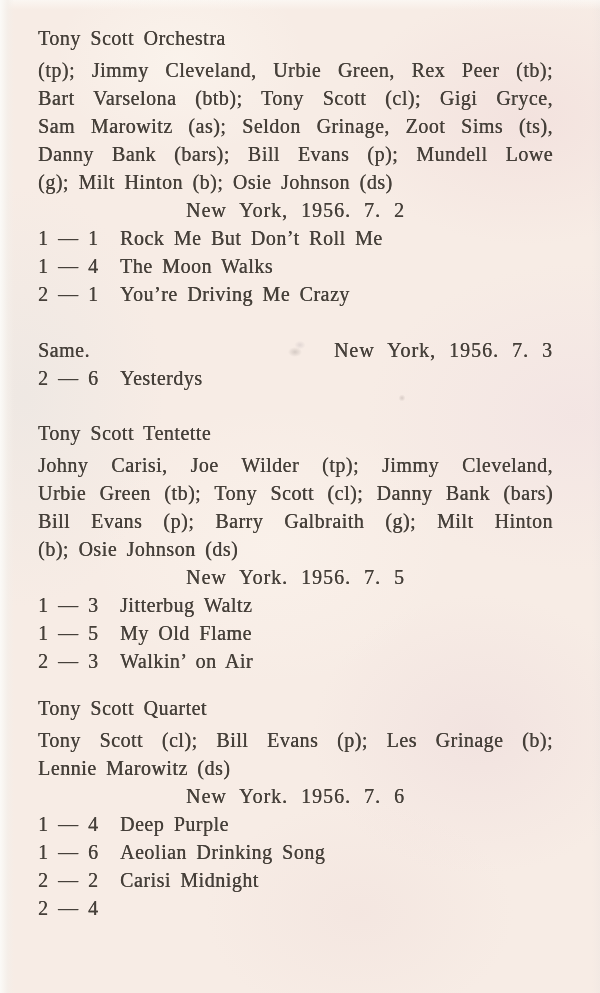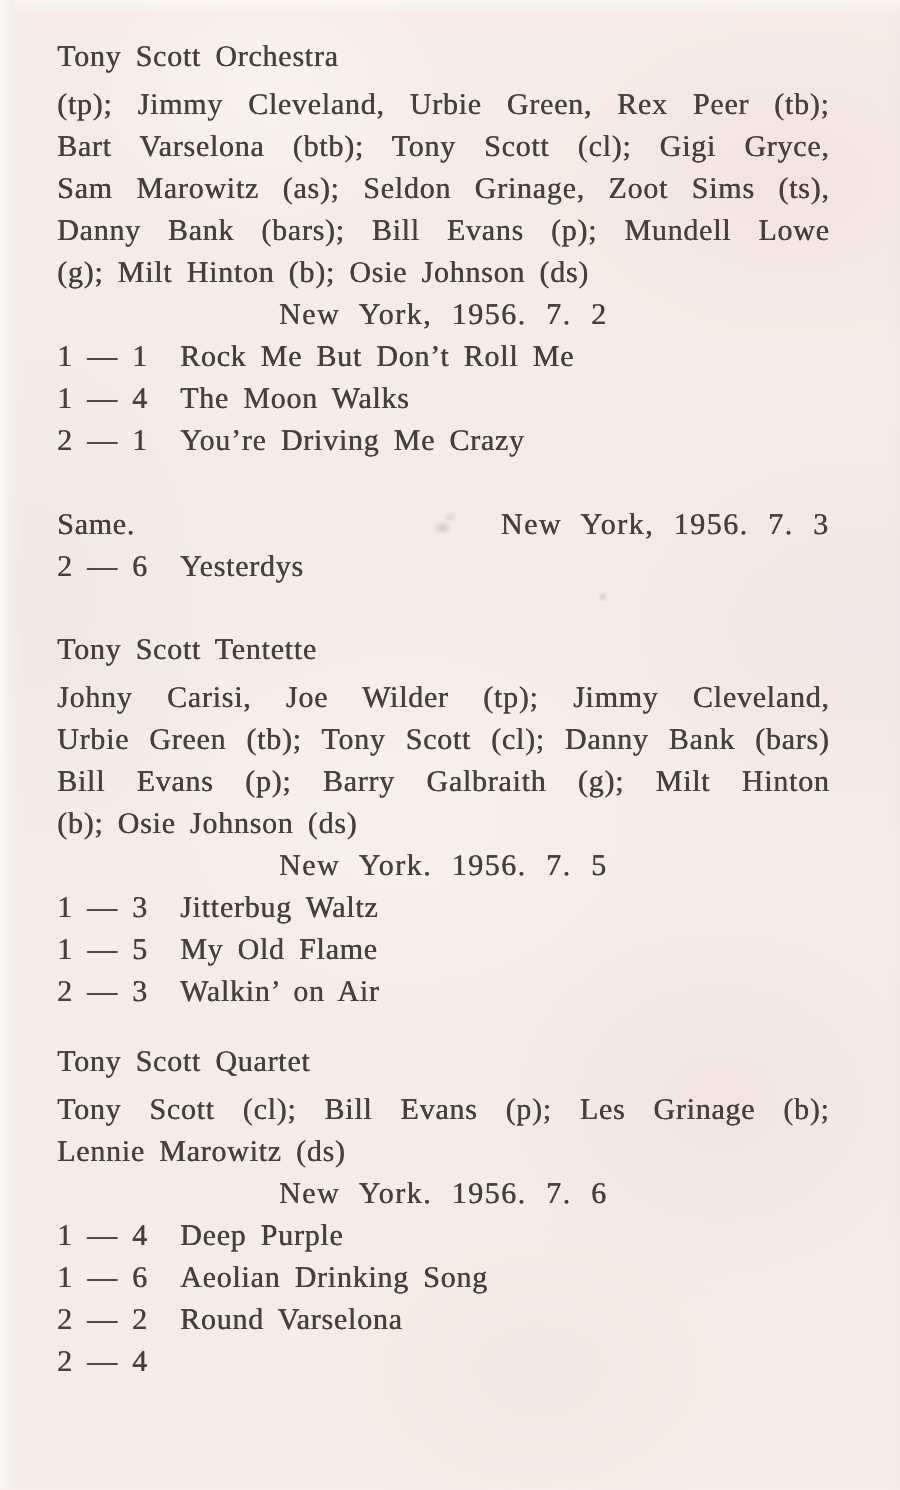--- a/index.html
+++ b/index.html
@@ -135,21 +135,21 @@
         <div class="line track">
           <span class="no">1 — 4</span>
           <span class="title">Deep Purple</span>
         </div>
         <div class="line track">
           <span class="no">1 — 6</span>
           <span class="title">Aeolian Drinking Song</span>
         </div>
         <div class="line track">
           <span class="no">2 — 2</span>
-          <span class="title">Round Varselona</span>
+          <span class="title">Carisi Midnight</span>
         </div>
         <div class="line track">
           <span class="no">2 — 4</span>
         </div>
       </div>
     </section>
 
   </div>
 </div>
 

